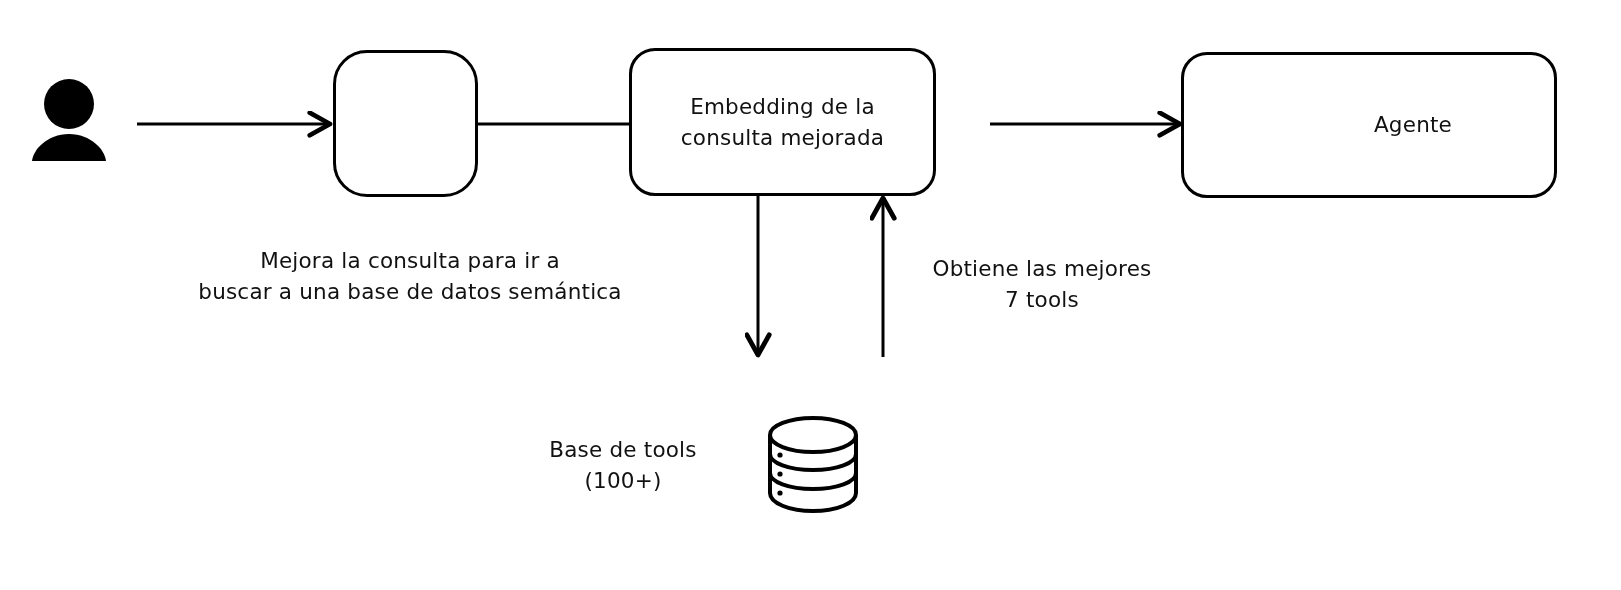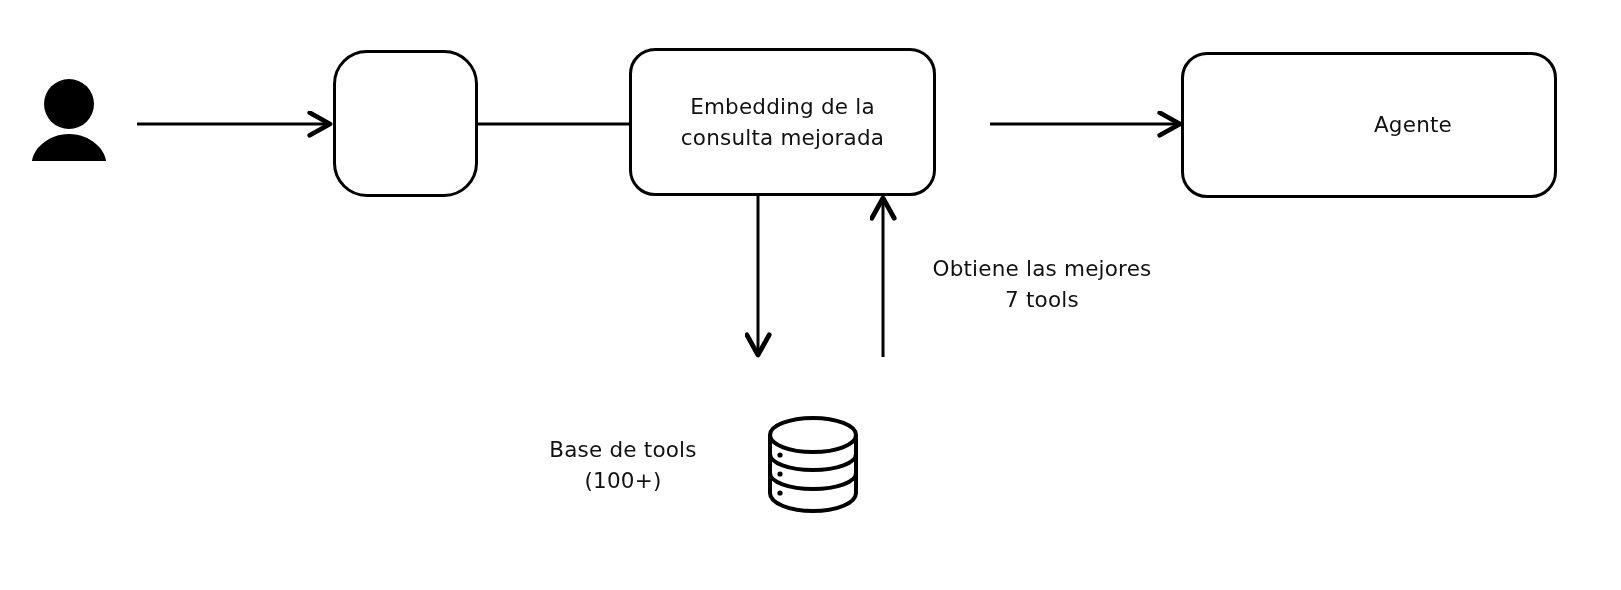--- a/index.html
+++ b/index.html
@@ -162,20 +162,22 @@
 
   <div class="node-box wide" style="left:629px; top:48px; width:307px; height:148px;">
     <div class="box-label">Embedding de la
 consulta mejorada</div>
   </div>
 
   <div class="node-box wide" style="left:1181px; top:52px; width:376px; height:146px;">
     <div class="box-label" style="margin-left:88px;">Agente</div>
   </div>
 
+  <div class="caption" style="left:160px; top:245px; width:500px;">Mejora la consulta para ir a
+buscar a una base de datos semántica</div>
 
   <div class="caption" style="left:900px; top:253px; width:284px;">Obtiene las mejores
 7 tools</div>
 
   <div class="caption" style="left:498px; top:434px; width:250px;">Base de tools
 (100+)</div>
 
 </div>
 
 </body></html>

